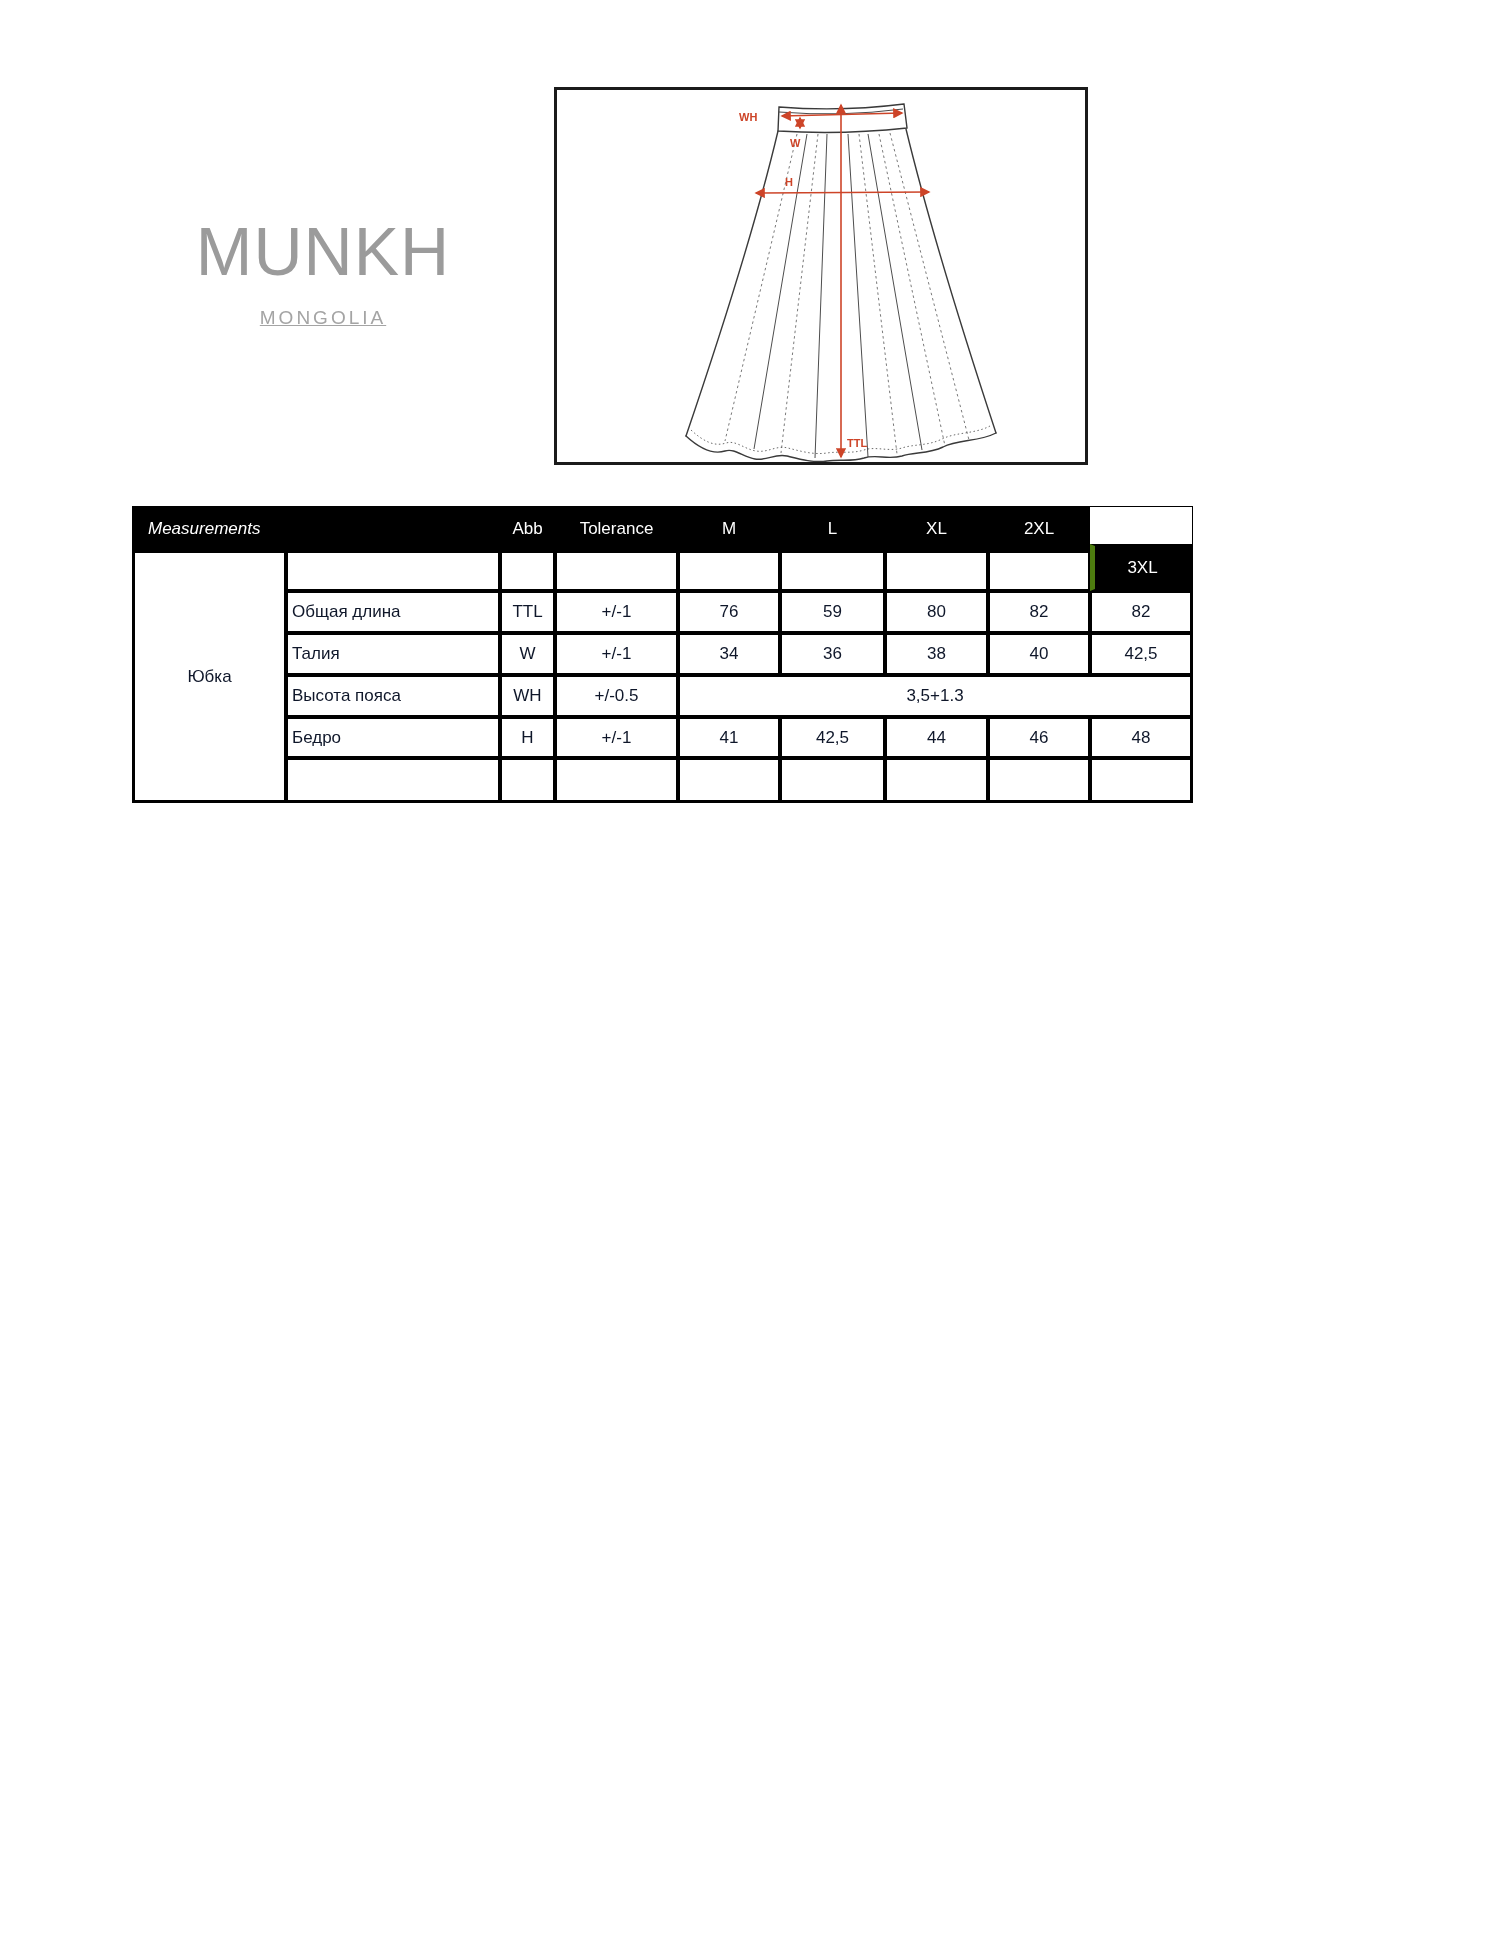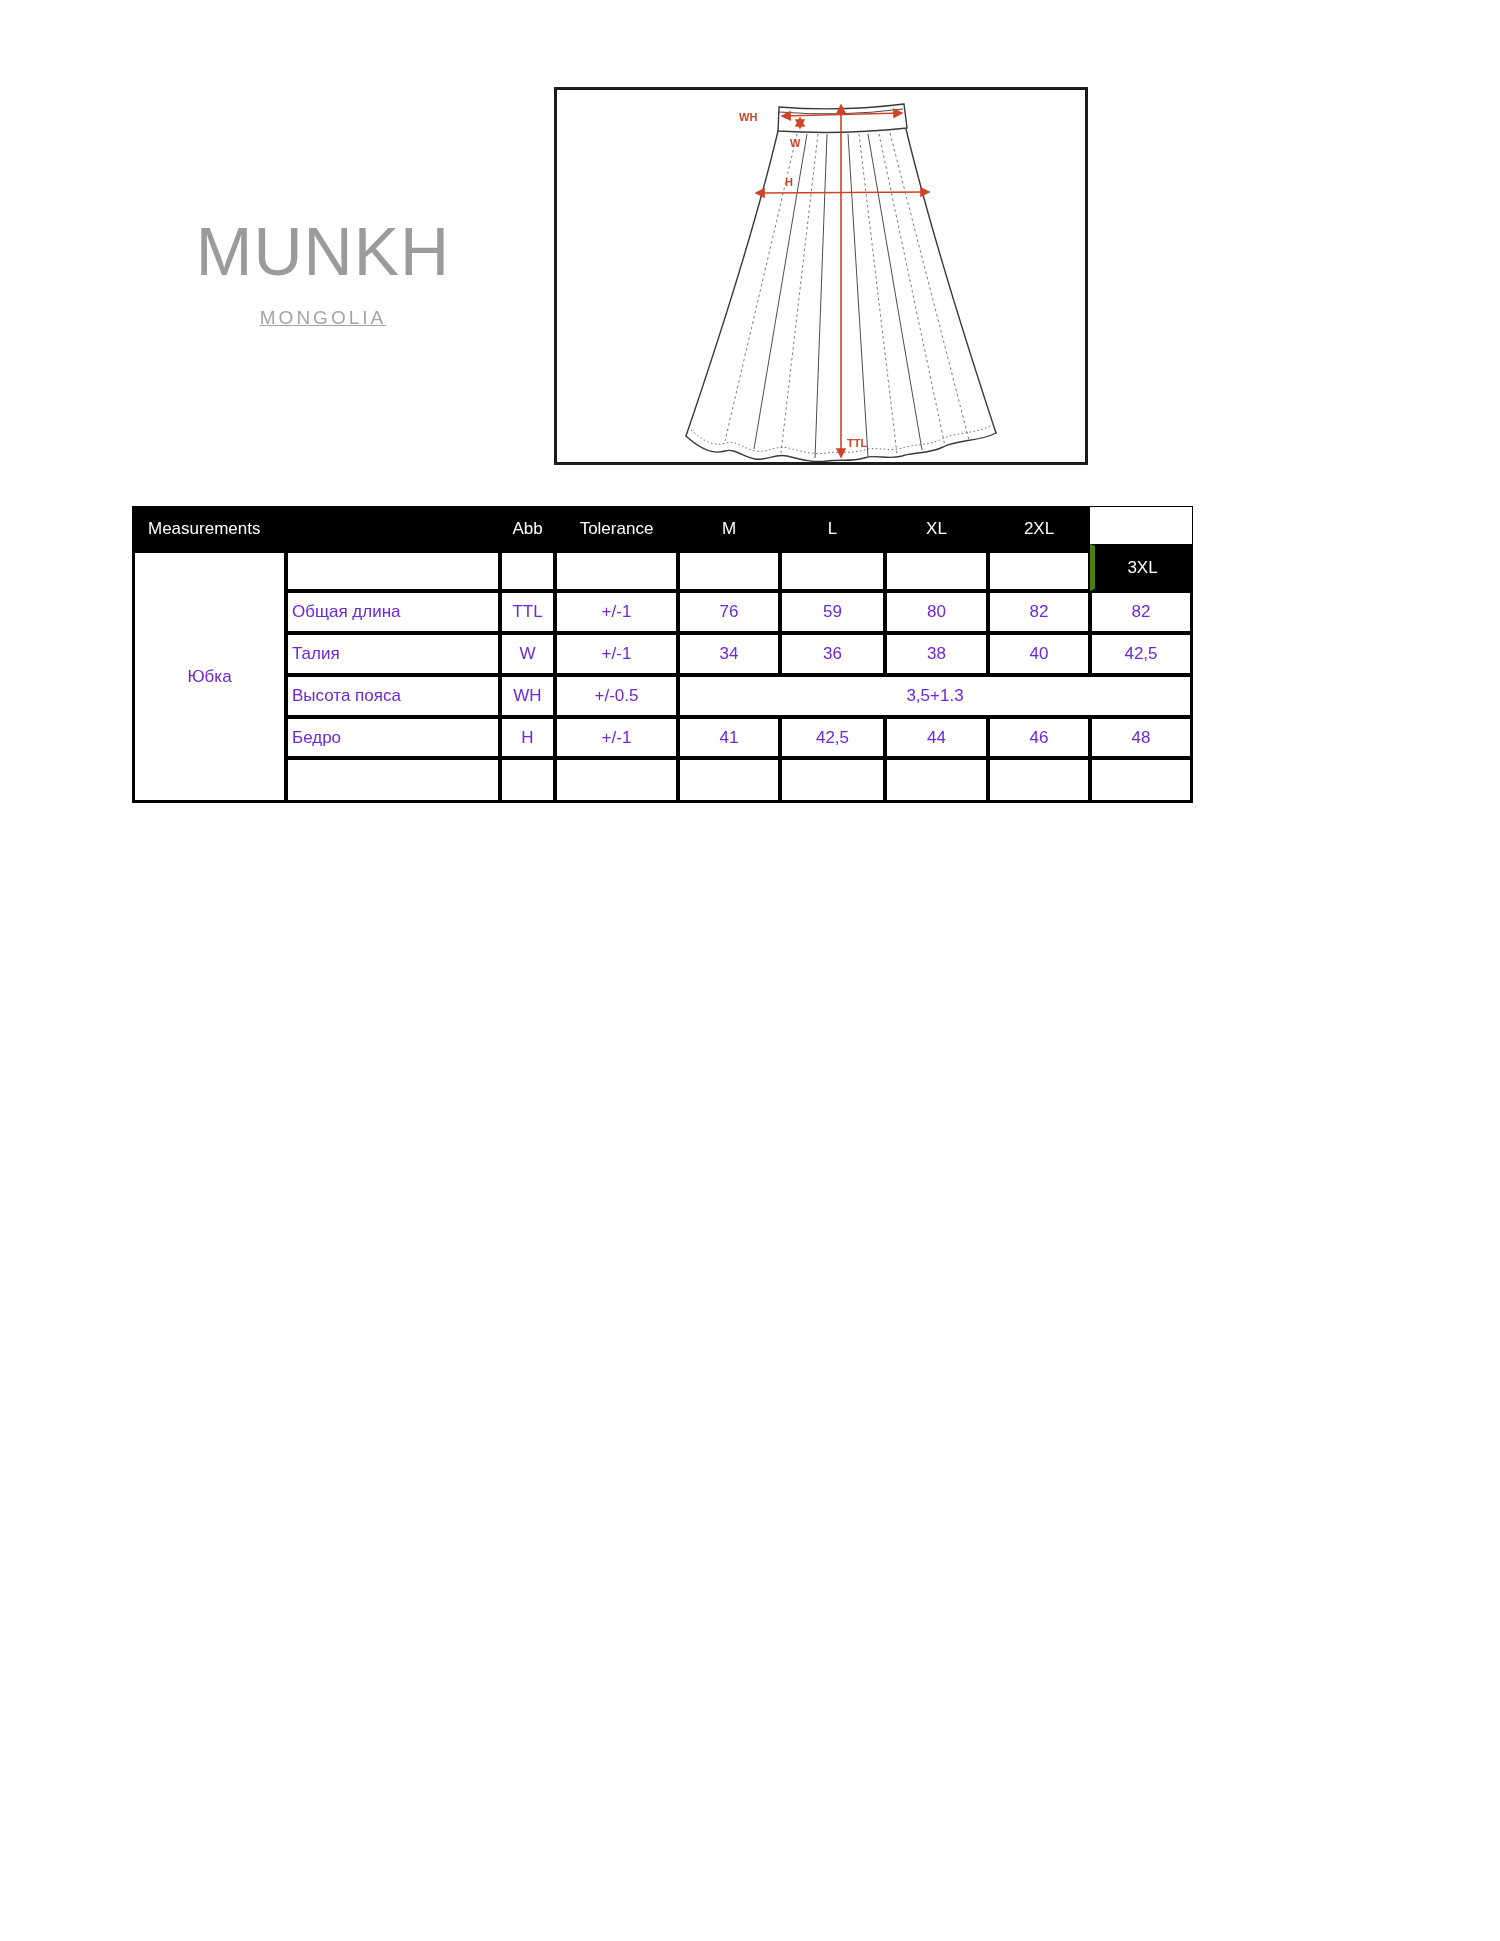--- a/index.html
+++ b/index.html
@@ -52,30 +52,30 @@
     grid-template-rows:44px 40px 42px 42px 42px 41px 44px;
     background:#fff;
     outline:1px solid #000;
   }
   .hcell{
     background:#000;color:#fff;
     border:2px solid #000;box-sizing:border-box;
     display:flex;align-items:center;justify-content:center;
     font-size:17px;
   }
-  .hcell.h-meas{grid-column:1 / span 2;justify-content:flex-start;padding-left:13px;}
+  .hcell.h-meas{grid-column:1 / span 2;justify-content:flex-start;padding-left:13px;font-style:italic;}
   .hcell.h-raised{
     position:relative;top:-3px;height:47px;
     border-left:5px solid #4d7c0f;
     margin-top:40px;
   }
   .cell{
     background:#fff;border:2px solid #000;box-sizing:border-box;
     display:flex;align-items:center;justify-content:center;
-    font-size:17px;color:#6d28d9;
+    font-size:17px;color:#0f172a;
   }
   .cell.name{justify-content:flex-start;padding-left:4px;}
   .cell.cat{grid-column:1;grid-row:2 / span 6;}
   .cell.merged{grid-column:5 / span 5;}
 </style>
 </head>
 <body>
 
 <div class="page">
 

